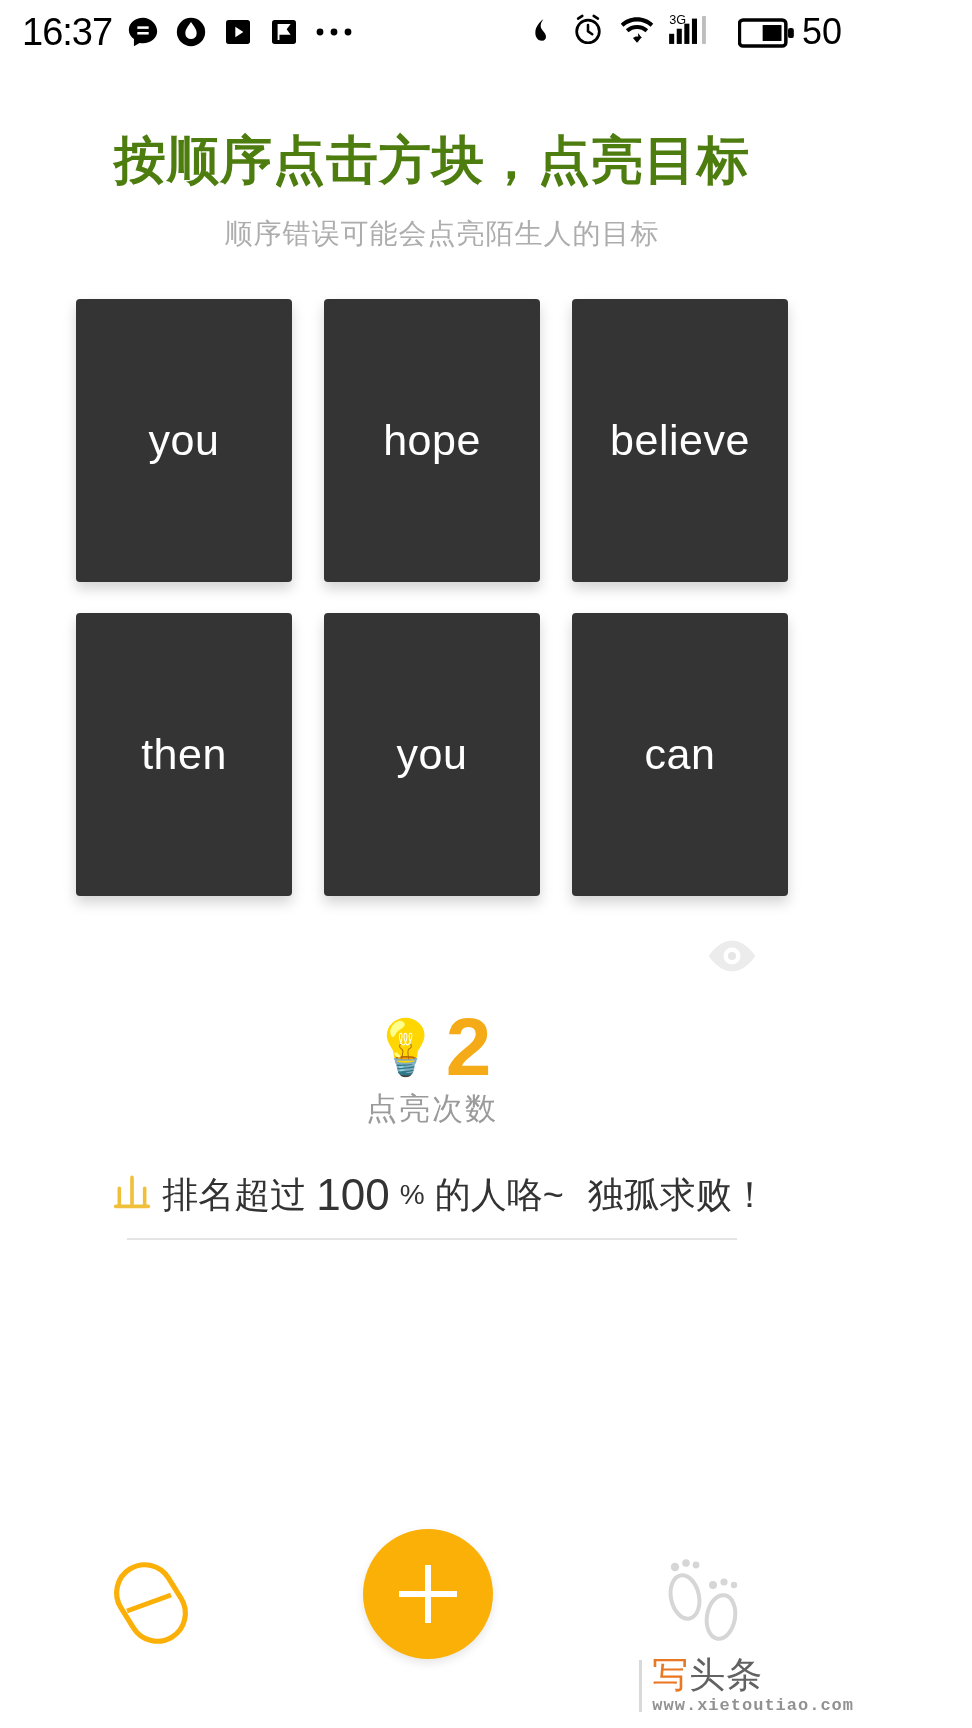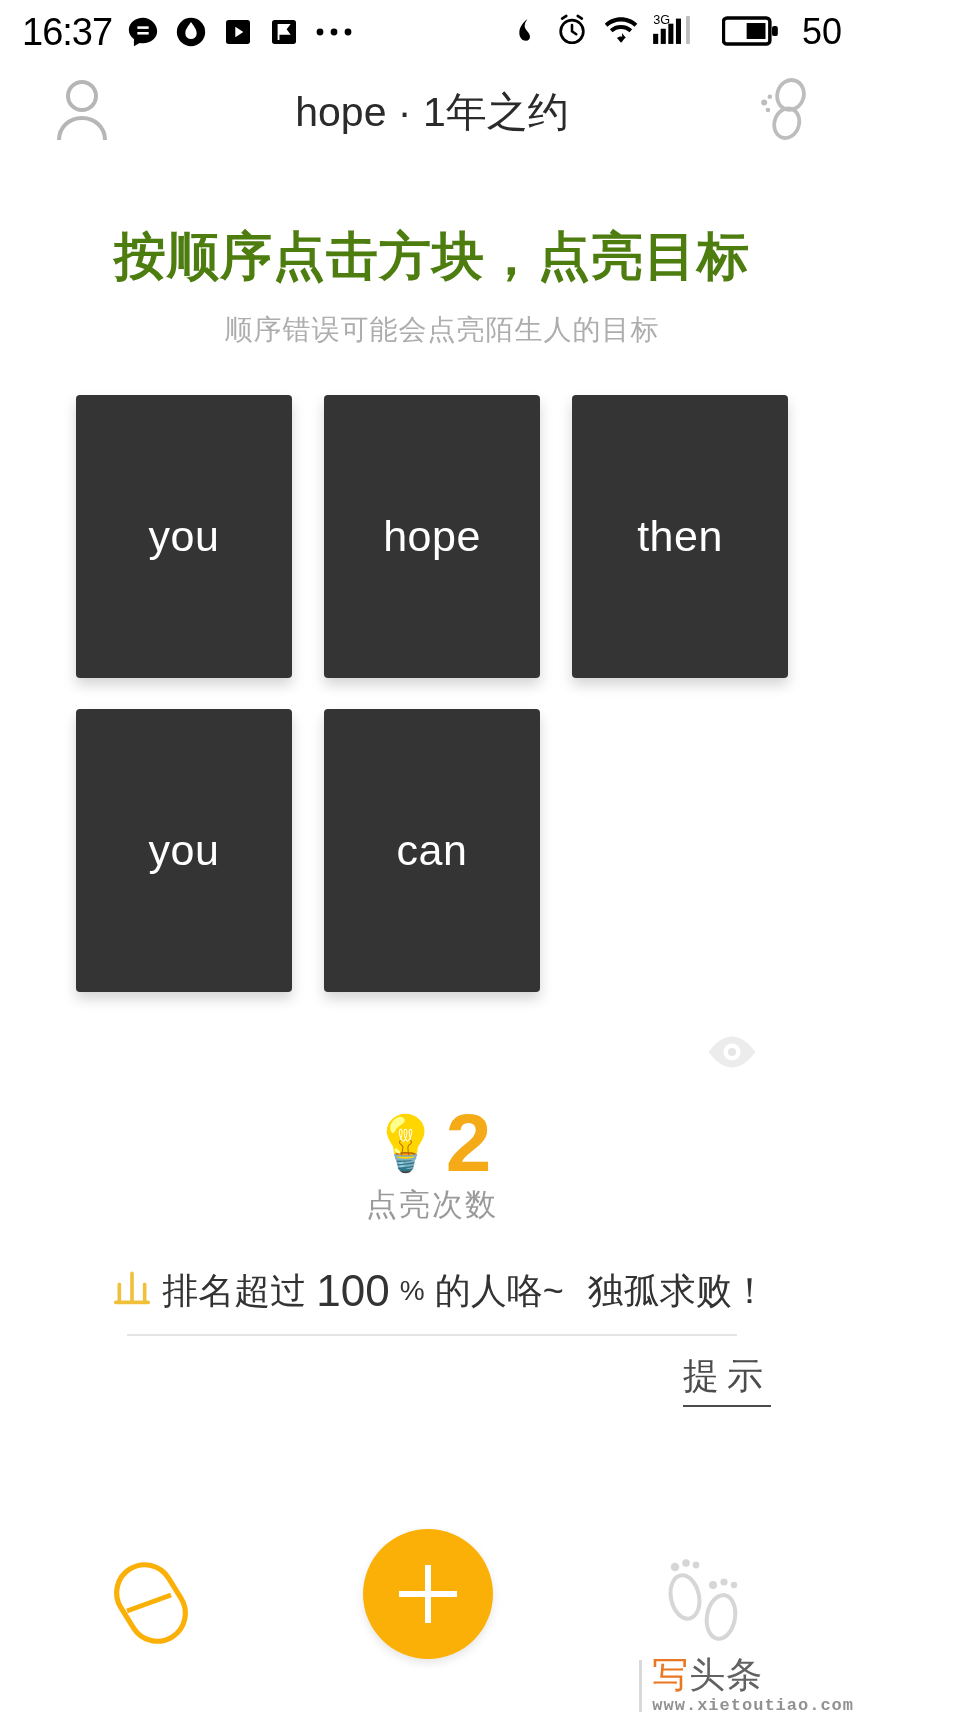--- a/index.html
+++ b/index.html
@@ -14,21 +14,21 @@
   
   .statusbar {
     height: 64px; display: flex; align-items: center;
     padding: 0 22px; color: #000;
   }
   .sb-time { font-size: 38px; font-weight: 400; letter-spacing: -1px; line-height: 1; }
   .sb-left { display: flex; align-items: center; gap: 14px; }
   .sb-left .icon { display: inline-flex; align-items: center; }
   .sb-spacer { flex: 1; }
   .sb-right { display: flex; align-items: center; gap: 13px; }
-  .sb-batt { display: flex; align-items: flex-start; gap: 22px; }
+  .sb-batt { display: flex; align-items: flex-end; gap: 6px; }
   .sb-pct { font-size: 36px; line-height: 1; }
 
   
   .header {
     height: 96px; display: flex; align-items: center;
     padding: 0 52px; position: relative;
   }
   .header-title {
     position: absolute; left: 0; right: 0; text-align: center;
     font-size: 41px; color: #2b2b2b; letter-spacing: 0px;
@@ -188,47 +188,30 @@
         <svg width="58" height="34" viewBox="0 0 40 22">
           <rect x="1" y="2" width="32" height="18" rx="2.5" fill="none" stroke="#000" stroke-width="2.4"></rect>
           <rect x="17" y="5.5" width="13" height="11" fill="#000"></rect>
           <rect x="34.5" y="7.5" width="4" height="7" rx="1.5" fill="#000"></rect>
         </svg>
         <span class="sb-pct">50</span>
       </span>
     </div>
   </div>
 
-  <div class="header">
-    <span class="header-icon">
-      <svg width="60" height="64" viewBox="0 0 30 32">
-        <circle cx="15" cy="9" r="7" fill="none" stroke="#b6b6b6" stroke-width="2"></circle>
-        <path d="M3.5 31c0-6.4 5.1-11 11.5-11s11.5 4.6 11.5 11" fill="none" stroke="#b6b6b6" stroke-width="2"></path>
-      </svg>
-    </span>
-    <div class="header-title">hope · 1年之约</div>
-    <span class="header-right">
-      <svg width="58" height="64" viewBox="0 0 30 34">
-        <ellipse cx="19" cy="9" rx="7" ry="8" transform="rotate(18 19 9)" fill="none" stroke="#bdbdbd" stroke-width="2"></ellipse>
-        <ellipse cx="17" cy="24" rx="6.5" ry="8" transform="rotate(18 17 24)" fill="none" stroke="#bdbdbd" stroke-width="2"></ellipse>
-        <circle cx="5" cy="13" r="1.6" fill="#bdbdbd"></circle>
-        <circle cx="8" cy="10" r="1.2" fill="#bdbdbd"></circle>
-        <circle cx="7" cy="17" r="1.2" fill="#bdbdbd"></circle>
-      </svg>
-    </span>
-  </div>
 
   <div class="instructions">
     <div class="instr-main">按顺序点击方块，点亮目标</div>
     <div class="instr-sub">顺序错误可能会点亮陌生人的目标</div>
   </div>
 
   <div class="grid">
     <div class="card">you</div>
     <div class="card">hope</div>
+    <div class="card">believe</div>
     <div class="card">then</div>
     <div class="card">you</div>
     <div class="card">can</div>
   </div>
 
   <div class="eye-row">
     <span>
       <svg width="58" height="36" viewBox="0 0 30 18">
         <path d="M15 1C8 1 3 9 3 9s5 8 12 8 12-8 12-8-5-8-12-8z" fill="#ececec"></path>
         <circle cx="15" cy="9" r="4.4" fill="#ffffff"></circle>
@@ -254,23 +237,20 @@
     </span>
     <span>排名超过</span>
     <span class="rank-pct">100</span>
     <span class="rank-pct-sym">%</span>
     <span>的人咯~</span>
     <span class="rank-tail">独孤求败！</span>
   </div>
 
   <div class="divider"></div>
 
-  <div class="hint-row">
-    <span class="hint-link">提示</span>
-  </div>
 
   <div class="bottombar">
     <span>
       <svg width="92" height="96" viewBox="0 0 46 48">
         <rect x="9" y="5" width="28" height="40" rx="14" transform="rotate(-32 23 25)" fill="none" stroke="#fbb007" stroke-width="2.6"></rect>
         <path d="M11 29l22-8" stroke="#fbb007" stroke-width="2.4"></path>
       </svg>
     </span>
     <span class="fab">
       <span class="plus"></span>

